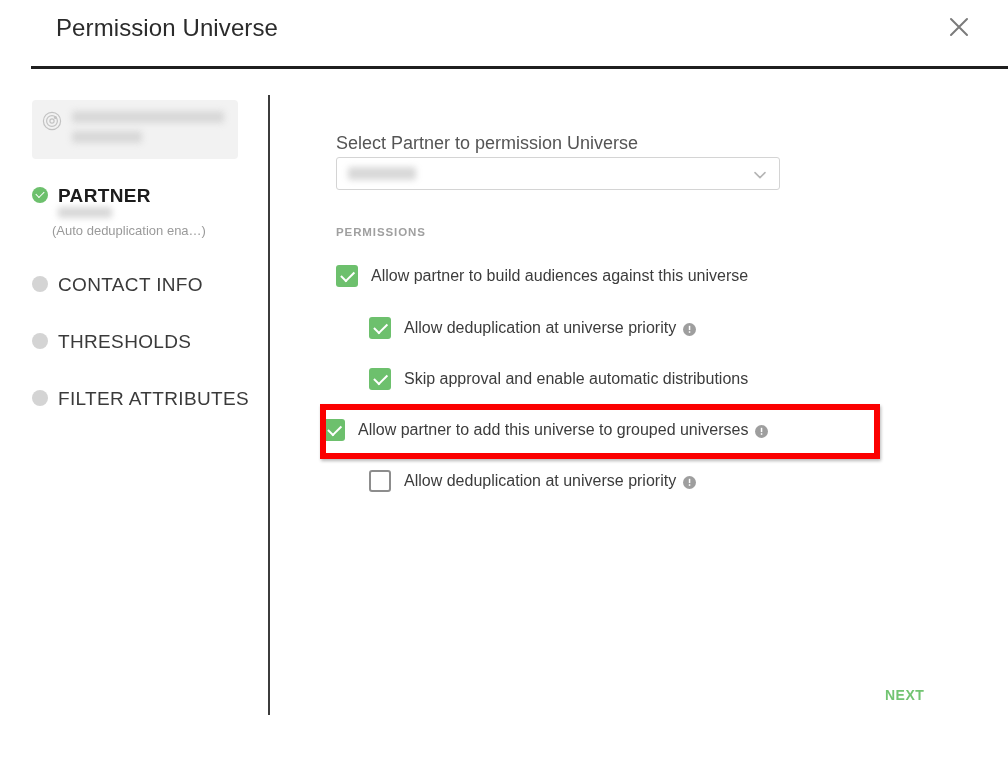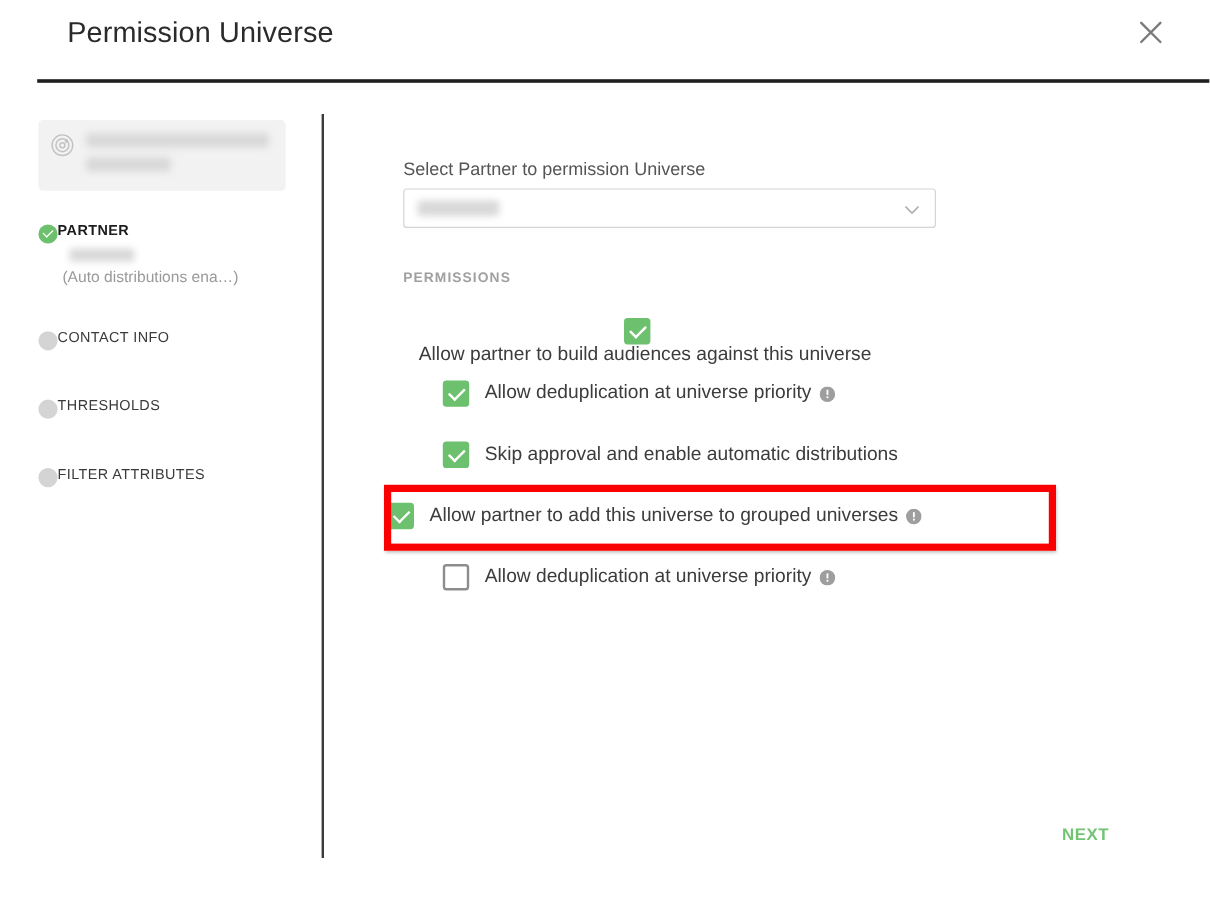--- a/index.html
+++ b/index.html
@@ -111,21 +111,22 @@
   .step-bullet.done::after {
     content: "";
     position: absolute;
     left: 4px; top: 4px;
     width: 7px; height: 4px;
     border-left: 1.8px solid #fff;
     border-bottom: 1.8px solid #fff;
     transform: rotate(-45deg);
   }
   .step-label {
-    font-size: 12px;
+    margin-left: 10px;
+    font-size: 19px;
     letter-spacing: .35px;
     color: #3a3a3a;
     white-space: nowrap;
   }
   .step.active .step-label {
     font-weight: bold;
     color: #1c1c1c;
   }
   #step-partner { top: 90px; }
   #partner-sub-redacted {
@@ -146,21 +147,21 @@
 
   
   #main-panel {
     position: absolute;
     left: 268px; top: 95px;
     width: 740px; height: 630px;
   }
   #partner-select-label {
     position: absolute;
     left: 68px; top: 38px;
-    font-size: 15px;
+    font-size: 18px;
     color: #555555;
     white-space: nowrap;
     text-align: right;
   }
   #partner-select {
     position: absolute;
     left: 68px; top: 62px;
     width: 444px; height: 33px;
     border: 1px solid #d4d4d4;
     border-radius: 3px;
@@ -220,21 +221,21 @@
   }
   .info-icon {
     margin-left: 7px;
     width: 13px; height: 13px;
     flex: 0 0 auto;
     display: inline-block;
     vertical-align: middle;
     cursor: pointer;
   }
 
-  #perm-row-0 { left: 68px; top: 170px; flex-direction: column; }
+  #perm-row-0 { left: 68px; top: 170px; }
   #perm-row-1 { left: 101px; top: 222px; }
   #perm-row-2 { left: 101px; top: 273px; text-align: right; }
   #perm-row-3 { left: 55px; top: 324px; }
   #perm-row-4 { left: 101px; top: 375px; }
 
   #highlight-box {
     position: absolute;
     left: 320px; top: 404px;
     width: 560px; height: 55px;
     border: 6px solid #fb0000;
@@ -288,21 +289,21 @@
     </span>
     <span class="redacted" id="universe-card-line1"></span>
     <span class="redacted" id="universe-card-line2"></span>
   </div>
 
   <div class="step active" id="step-partner">
     <span class="step-bullet done"></span>
     <span class="step-label">PARTNER</span>
   </div>
   <span class="redacted" id="partner-sub-redacted"></span>
-  <div id="partner-sub-note">(Auto distributions ena…)</div>
+  <div id="partner-sub-note">(Auto deduplication ena…)</div>
 
   <div class="step" id="step-thresholds">
     <span class="step-bullet"></span>
     <span class="step-label">THRESHOLDS</span>
   </div>
 
   <div class="step" id="step-contact">
     <span class="step-bullet"></span>
     <span class="step-label">CONTACT INFO</span>
   </div>

